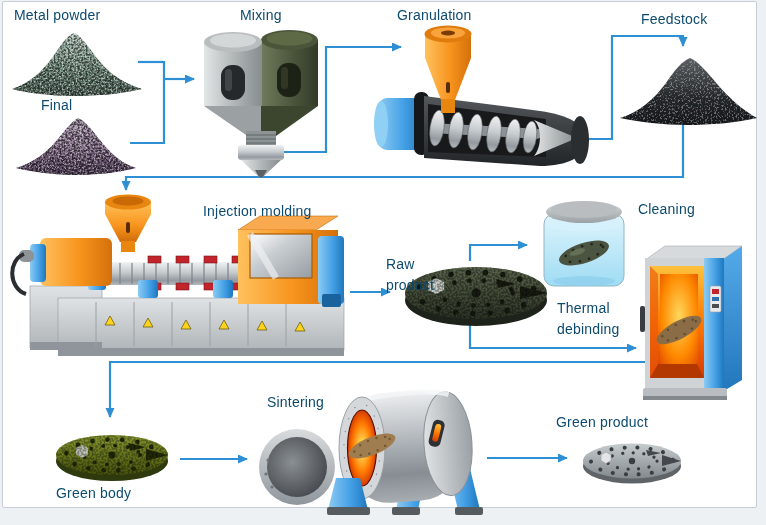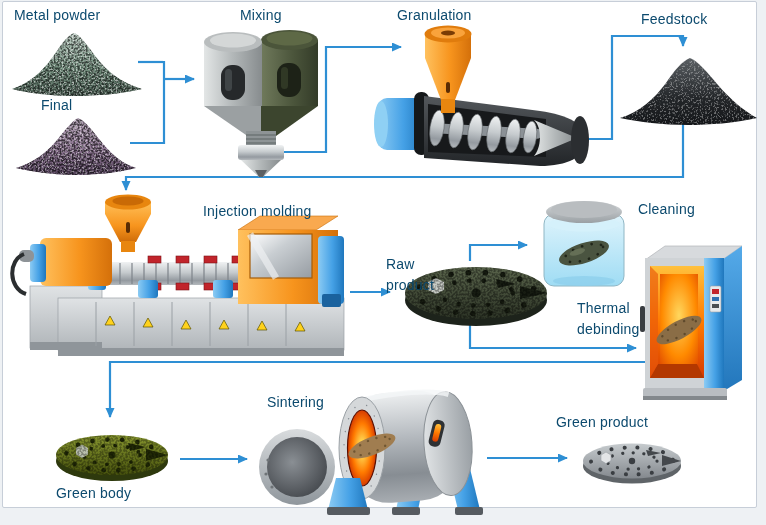--- a/index.html
+++ b/index.html
@@ -411,17 +411,17 @@
 
 <div class="lbl" style="left:14px;top:5px;">Metal powder</div>
 <div class="lbl" style="left:41px;top:95px;">Final</div>
 <div class="lbl" style="left:240px;top:5px;">Mixing</div>
 <div class="lbl" style="left:397px;top:5px;">Granulation</div>
 <div class="lbl" style="left:641px;top:9px;">Feedstock</div>
 <div class="lbl" style="left:156px;top:201px;margin-left:47px;">Injection molding</div>
 <div class="lbl" style="left:386px;top:209px;margin-top:45px;">Raw
 product</div>
 <div class="lbl" style="left:638px;top:199px;">Cleaning</div>
-<div class="lbl" style="left:557px;top:298px;margin-left:20px;">Thermal
+<div class="lbl" style="left:557px;top:298px;">Thermal
 debinding</div>
 <div class="lbl" style="left:56px;top:483px;">Green body</div>
 <div class="lbl" style="left:267px;top:392px;">Sintering</div>
 <div class="lbl" style="left:556px;top:412px;">Green product</div>
 
 </body></html>

